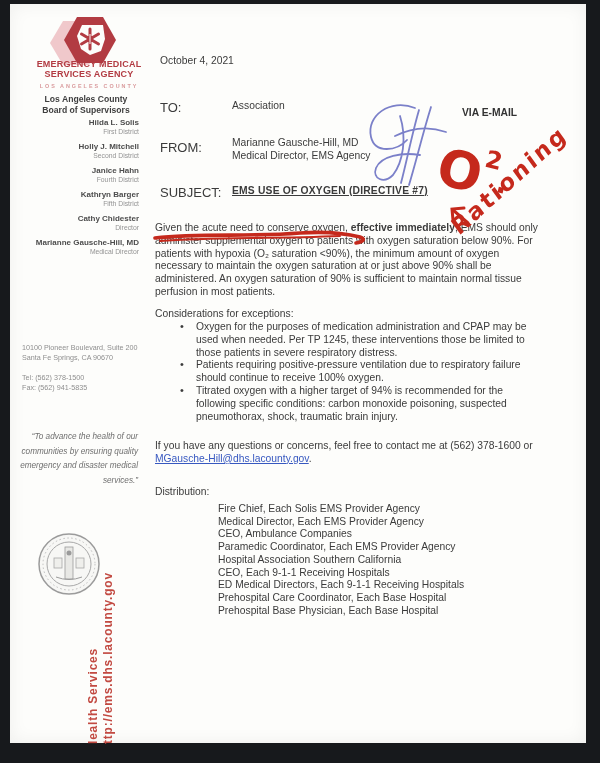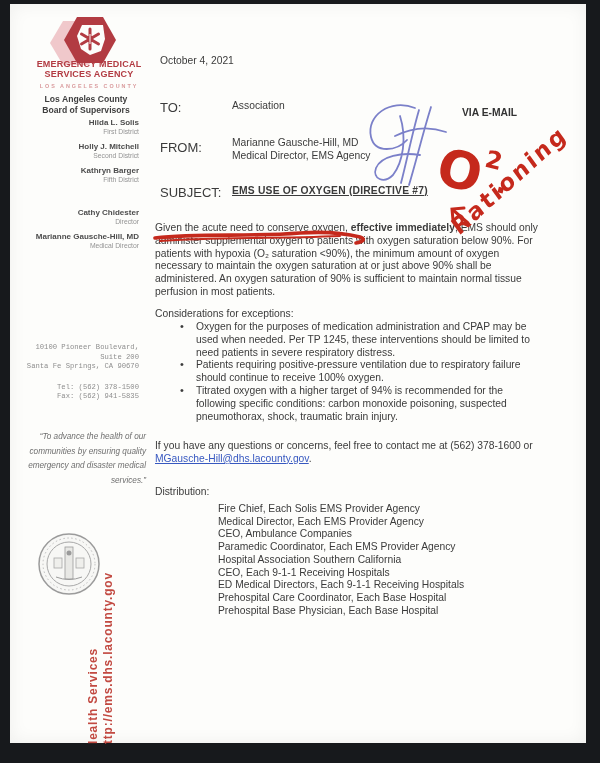--- a/index.html
+++ b/index.html
@@ -20,22 +20,22 @@
   .agency-name{width:122px;text-align:center;color:#b23b42;font-weight:bold;
     font-size:9px;line-height:10px;letter-spacing:0.2px;}
   .agency-sub{width:122px;text-align:center;color:#d99a9c;font-weight:bold;
     font-size:5.4px;letter-spacing:2px;margin-top:2px;}
   .board-title{width:122px;text-align:center;color:#3f3f3f;font-weight:bold;
     font-size:8.6px;line-height:10.5px;}
   .sups{width:117px;text-align:right;}
   .sup{margin-bottom:6px;}
   .sup-name{color:#4d4d4d;font-weight:bold;font-size:8px;line-height:9.5px;}
   .sup-title{color:#939393;font-size:6.8px;line-height:8.5px;}
-  .gap-lg{margin-top:24px;}
-  .addr{width:117px;text-align:right;color:#8e8e8e;font-size:7.2px;line-height:9.5px;font-family:Liberation Mono, monospace;}
+  .gap-lg{margin-top:6px;}
+  .addr{width:117px;color:#8e8e8e;font-size:7.2px;line-height:9.5px;}
   .addr .blk{margin-bottom:11px;}
   .motto{width:120px;text-align:right;color:#6f6f6f;font-size:8.2px;
     font-style:italic;line-height:14.5px;}
   .vtext-box{position:absolute;left:76px;top:740px;width:0;height:0;}
   .vtext{
     width:210px;transform:rotate(-90deg);transform-origin:left top;
     color:#c24a42;font-weight:bold;font-size:12px;line-height:15px;letter-spacing:0.8px;
   }
   
   .body-text{color:#3b3b3b;font-size:10.3px;line-height:12.8px;}
@@ -97,20 +97,24 @@
   <div class="abs sups" style="left:12px;top:114px;">
     <div class="sup">
       <div class="sup-name">Hilda L. Solis</div>
       <div class="sup-title">First District</div>
     </div>
     <div class="sup">
       <div class="sup-name">Holly J. Mitchell</div>
       <div class="sup-title">Second District</div>
     </div>
     <div class="sup">
+      <div class="sup-name">Janice Hahn</div>
+      <div class="sup-title">Fourth District</div>
+    </div>
+    <div class="sup">
       <div class="sup-name">Kathryn Barger</div>
       <div class="sup-title">Fifth District</div>
     </div>
     <div class="sup gap-lg">
       <div class="sup-name">Cathy Chidester</div>
       <div class="sup-title">Director</div>
     </div>
     <div class="sup">
       <div class="sup-name">Marianne Gausche-Hill, MD</div>
       <div class="sup-title">Medical Director</div>
@@ -119,21 +123,21 @@
 
   <div class="abs addr" style="left:12px;top:339px;">
     <div class="blk">
       <div>10100 Pioneer Boulevard, Suite 200</div>
       <div>Santa Fe Springs, CA 90670</div>
     </div>
     <div>Tel: (562) 378-1500</div>
     <div>Fax: (562) 941-5835</div>
   </div>
 
-  <div class="abs motto" style="left:16px;top:426px;">“To advance the health of our communities by ensuring quality emergency and disaster medical services.”</div>
+  <div class="abs motto" style="left:8px;top:426px;">“To advance the health of our communities by ensuring quality emergency and disaster medical services.”</div>
 
   <svg class="abs" style="left:26px;top:527px;" width="66" height="66" viewBox="0 0 66 66">
     <circle cx="33" cy="33" r="30" fill="#f7f7f5" stroke="#9b9b9b" stroke-width="1.5"></circle>
     <circle cx="33" cy="33" r="22" fill="none" stroke="#a8a8a8" stroke-width="1"></circle>
     <circle cx="33" cy="33" r="26" fill="none" stroke="#bdbdbd" stroke-width="1" stroke-dasharray="1.5,2.5"></circle>
     <rect x="29" y="16" width="8" height="32" fill="#e8e8e5" stroke="#9b9b9b" stroke-width="0.8"></rect>
     <rect x="18" y="27" width="8" height="10" fill="#efefec" stroke="#a8a8a8" stroke-width="0.8"></rect>
     <rect x="40" y="27" width="8" height="10" fill="#efefec" stroke="#a8a8a8" stroke-width="0.8"></rect>
     <circle cx="33" cy="22" r="2.5" fill="#9b9b9b"></circle>
     <path d="M20,46 Q33,51 46,46" fill="none" stroke="#9b9b9b" stroke-width="1"></path>
@@ -161,21 +165,21 @@
   <div class="abs lbl" style="left:150px;top:181px;">SUBJECT:</div>
   <div class="abs body-text subject-val" style="left:222px;top:181px;text-decoration:underline;">EMS USE OF OXYGEN (DIRECTIVE #7)</div>
 
   <div class="abs body-text" style="left:145px;top:218px;width:384px;">
     <span>Given the acute need to conserve oxygen,</span><span class="bold"> effective immediately</span><span>, EMS should only administer supplemental oxygen to patients with oxygen saturation below 90%.  For patients with hypoxia (O₂ saturation &lt;90%), the minimum amount of oxygen necessary to maintain the oxygen saturation at or just above 90% shall be administered.  An oxygen saturation of 90% is sufficient to maintain normal tissue perfusion in most patients.</span>
   </div>
 
   <div class="abs body-text" style="left:145px;top:304px;">Considerations for exceptions:</div>
 
   <ul class="abs bullets body-text" style="left:162px;top:317px;width:364px;">
-    <li>Oxygen for the purposes of medication administration and CPAP may be used when needed.  Per TP 1245, these interventions should be limited to need patients in severe respiratory distress.</li>
+    <li>Oxygen for the purposes of medication administration and CPAP may be used when needed.  Per TP 1245, these interventions those be limited to those patients in severe respiratory distress.</li>
     <li>Patients requiring positive-pressure ventilation due to respiratory failure should continue to receive 100% oxygen.</li>
     <li>Titrated oxygen with a higher target of 94% is recommended for the following specific conditions: carbon monoxide poisoning, suspected pneumothorax, shock, traumatic brain injury.</li>
   </ul>
 
   <div class="abs body-text" style="left:145px;top:436px;width:386px;">
     <span>If you have any questions or concerns, feel free to contact me at (562) 378-1600 or </span><span class="email-link">MGausche-Hill@dhs.lacounty.gov</span><span>.</span>
   </div>
 
   <div class="abs body-text" style="left:145px;top:482px;text-align:center;">Distribution:</div>
 

